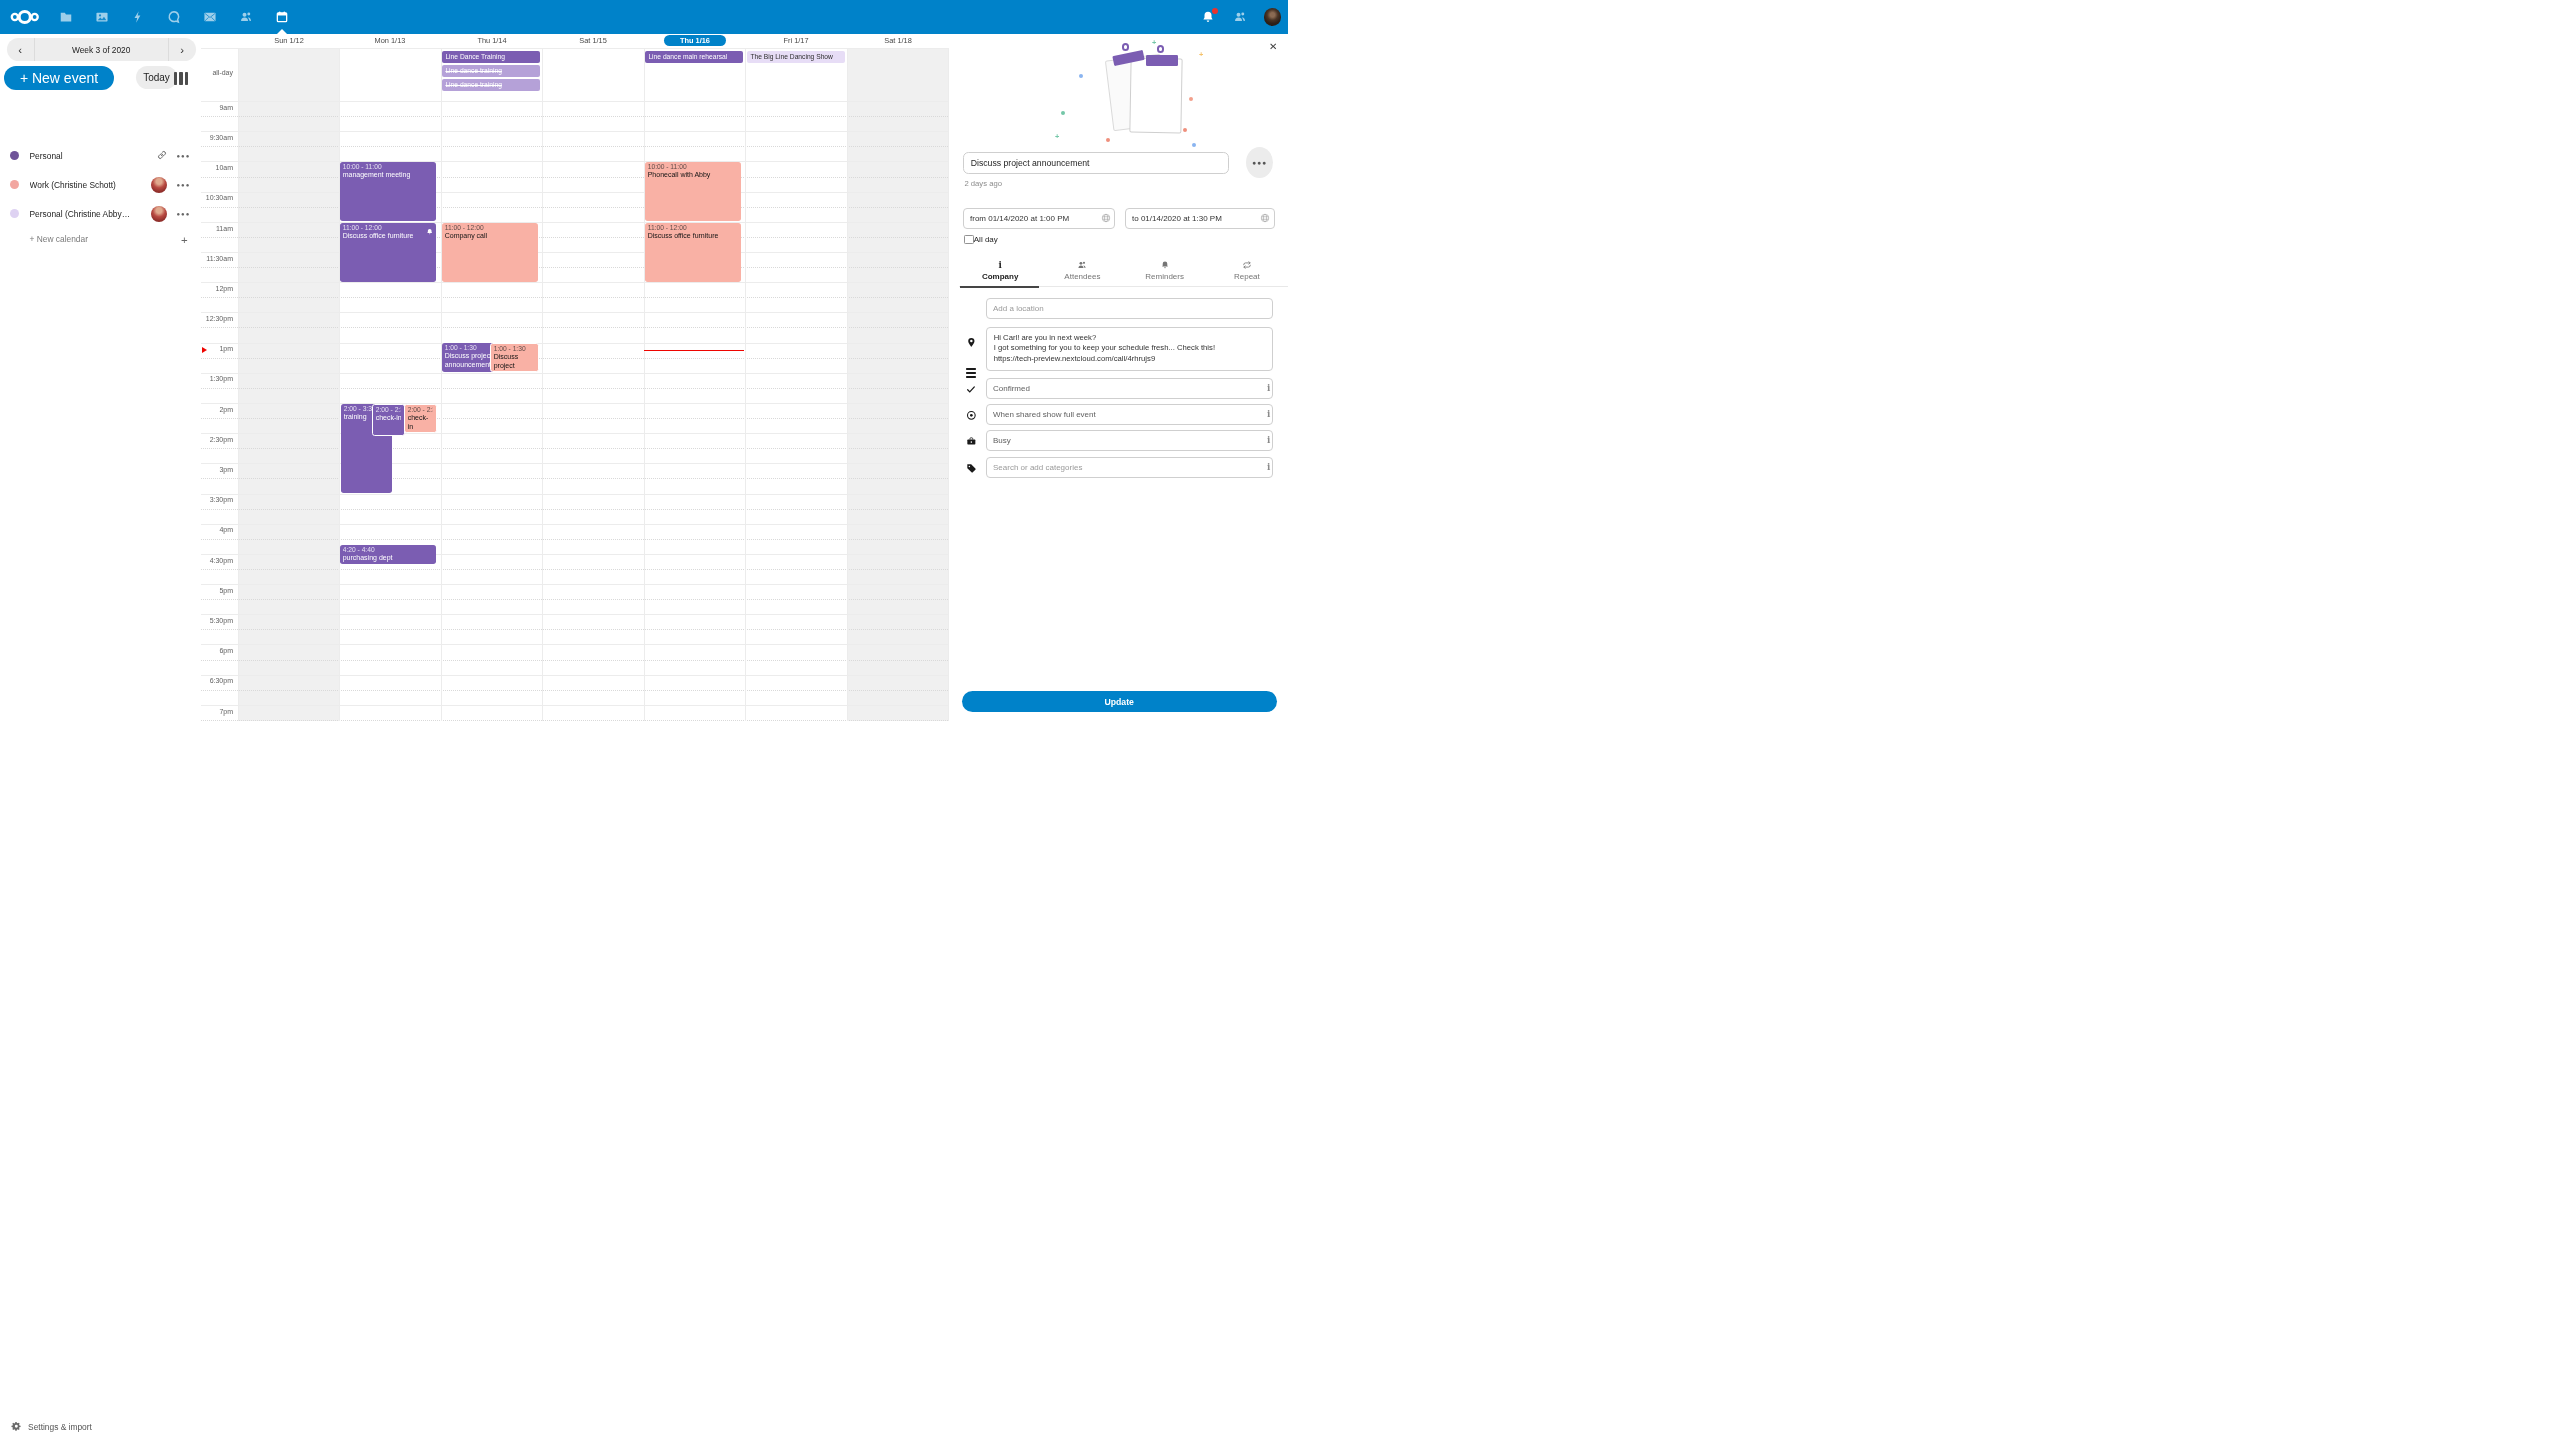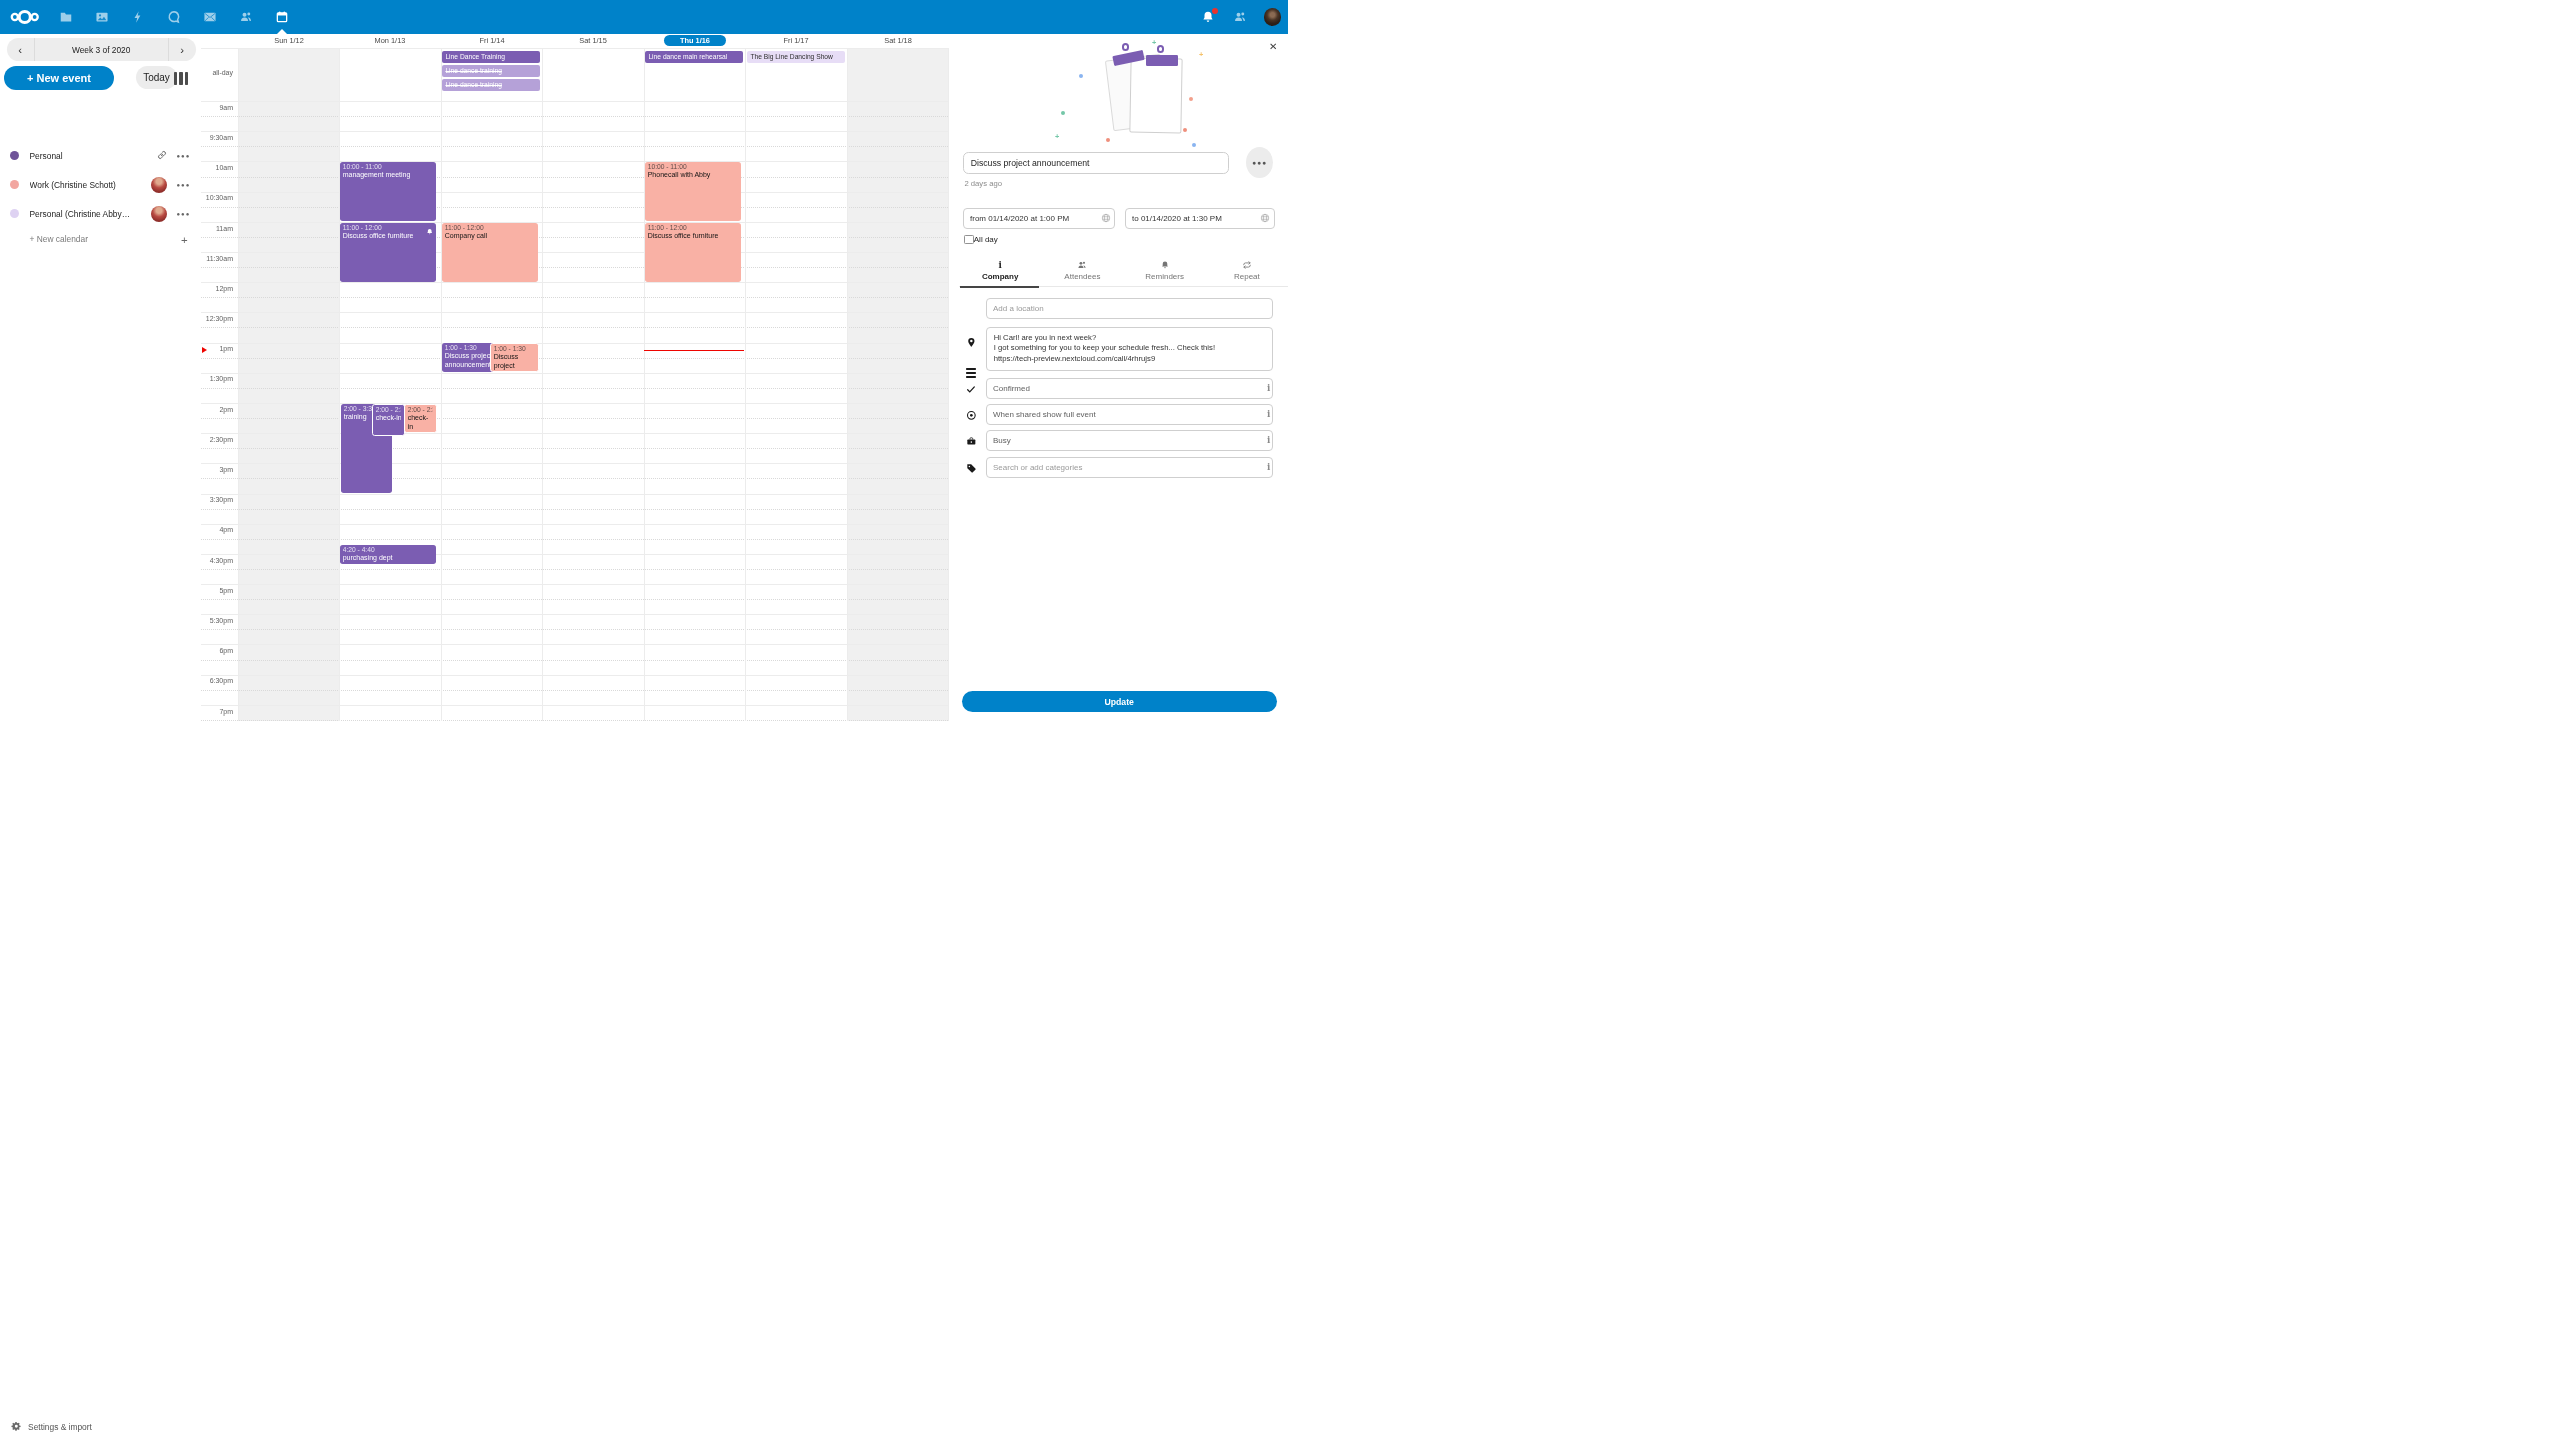--- a/index.html
+++ b/index.html
@@ -22,21 +22,21 @@
   .avatar-top{width:17.4px;height:17.4px;border-radius:50%;cursor:pointer;
     background:radial-gradient(circle at 50% 38%,#8a6a52 0 16%,#4a3526 38%,#2e2019 62%,#241a14 100%);}
   
   .sidebar{position:absolute;left:0;top:34px;width:201px;bottom:0;background:#fff;z-index:20;}
   .weekpill{position:absolute;left:6.7px;top:4px;width:189px;height:23px;background:#ededed;border-radius:11.4px;
     display:flex;align-items:stretch;overflow:hidden;}
   .wk-arrow{width:27px;display:flex;align-items:center;justify-content:center;font-size:11.4px;color:#333;cursor:pointer;}
   .wk-label{flex:1;display:flex;align-items:center;justify-content:center;font-size:8.4px;color:#1d1d1d;
     border-left:0.7px solid #dcdcdc;border-right:0.7px solid #dcdcdc;cursor:pointer;}
   .btn-newevent{position:absolute;left:4px;top:32px;width:110px;height:24px;border-radius:12px;background:#0082c9;
-    color:#fff;font-size:11px;font-weight:bold;display:flex;align-items:center;justify-content:center;cursor:pointer;}
+    color:#fff;font-size:14px;font-weight:normal;display:flex;align-items:center;justify-content:center;cursor:pointer;}
   .btn-today{position:absolute;left:136px;top:32px;width:41px;height:23px;border-radius:11.4px;background:#ececec;
     color:#1d1d1d;font-size:10px;display:flex;align-items:center;justify-content:center;cursor:pointer;}
   .viewtoggle{position:absolute;left:174px;top:38px;display:flex;gap:2px;cursor:pointer;}
   .viewtoggle i{width:3.4px;height:12.7px;background:#4d4d4d;border-radius:0.7px;}
   .calrow{position:absolute;left:0;width:201px;height:29.5px;display:flex;align-items:center;cursor:pointer;}
   .caldot{position:absolute;left:10px;width:9.4px;height:9.4px;border-radius:50%;}
   .callabel{position:absolute;left:29.5px;right:47px;font-size:8.4px;color:#1d1d1d;white-space:nowrap;overflow:hidden;}
   .calright{position:absolute;right:10.7px;display:flex;align-items:center;gap:9.4px;}
   .linkicon svg{width:10px;height:10px;color:#555;}
   .rowdots{font-size:6px;letter-spacing:1px;color:#666;cursor:pointer;}
@@ -246,21 +246,21 @@
       </svg>
     <span>Settings &amp; import</span>
   </div>
 </div>
 
 <div class="grid" id="grid">
     <div class="weekend" style="left: 37px; top: 14px; width: 102px; height: 673px;"></div>
     <div class="weekend" style="left: 646px; top: 14px; width: 102px; height: 673px;"></div>
     <div class="dayhdr" style="left: 37px; width: 102px;">Sun 1/12</div>
     <div class="dayhdr" style="left: 138px; width: 102px;">Mon 1/13</div>
-    <div class="dayhdr" style="left: 240px; width: 102px;">Fri 1/14</div>
+    <div class="dayhdr" style="left: 240px; width: 102px;">Thu 1/14</div>
     <div class="dayhdr" style="left: 341px; width: 102px;">Sat 1/15</div>
     <div class="dayhdr" style="left: 443px; width: 102px;"><span class="pill">Thu 1/16</span></div>
     <div class="dayhdr" style="left: 544px; width: 102px;">Fri 1/17</div>
     <div class="dayhdr" style="left: 646px; width: 102px;">Sat 1/18</div>
     <div class="gutlbl" style="left: 0px; top: 35px; width: 32px;">all-day</div>
     <div class="hline" style="left: 0px; top: 14px; width: 747px;"></div>
     <div class="hline" style="left: 0px; top: 67px; width: 747px;"></div>
     <div class="dotline" style="left: 0px; top: 82px; width: 747px;"></div>
     <div class="gutlbl" style="left: 0px; top: 70px; width: 32px;">9am</div>
     <div class="hline" style="left: 0px; top: 97px; width: 747px;"></div>

